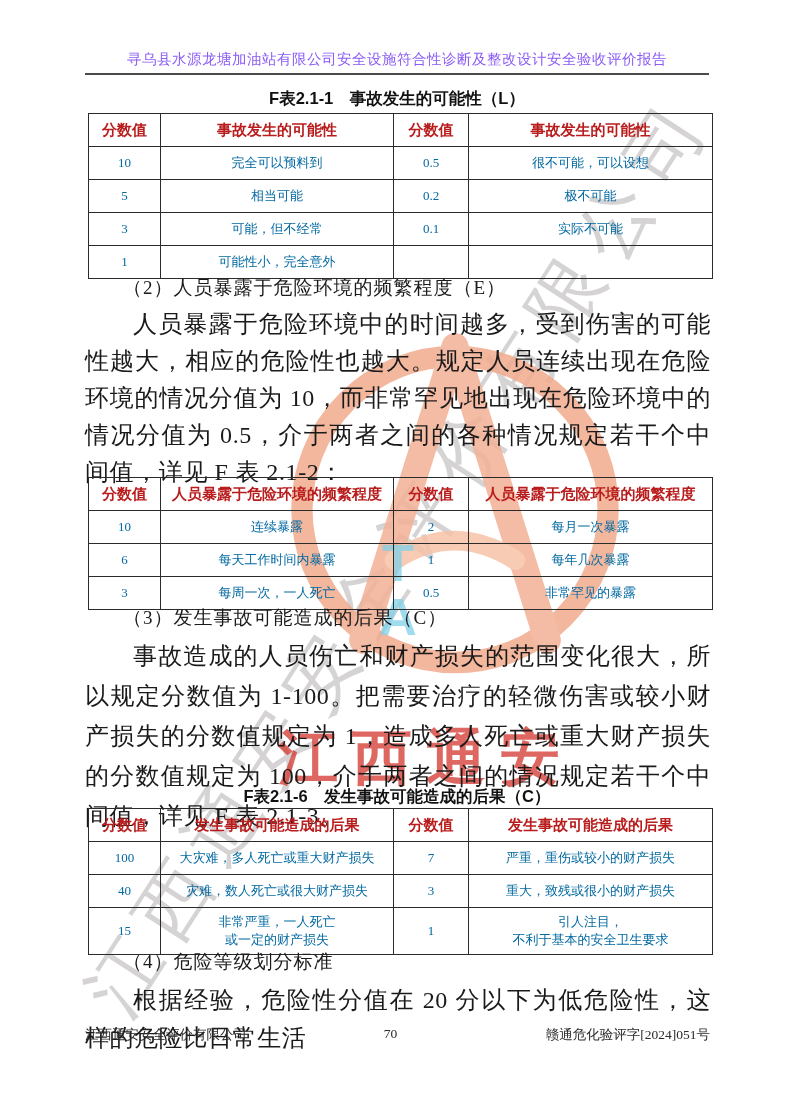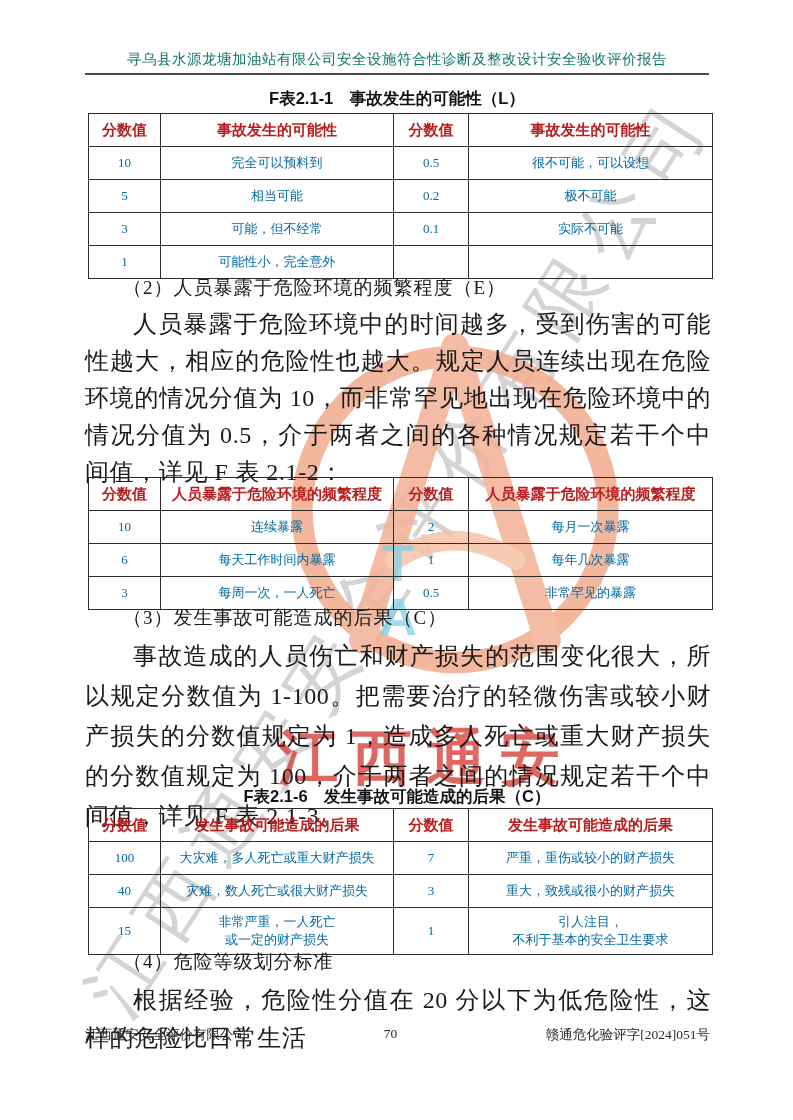--- a/index.html
+++ b/index.html
@@ -28,21 +28,21 @@
   .wm-red {
     position:absolute; left:278px; top:718px; white-space:nowrap;
     font-family:"Liberation Sans","DejaVu Sans",sans-serif;
     font-size:60px; font-weight:700; letter-spacing:14px;
     color:rgba(213,62,53,0.78);
   }
   
   .content { position:absolute; inset:0; z-index:2; }
   .doc-header {
     position:absolute; top:50px; left:85px; width:624px;
-    text-align:center; font-size:14.5px; letter-spacing:0.5px; color:#0f766e;
+    text-align:center; font-size:14.5px; letter-spacing:0.5px; color:#8b5cf6;
   }
   .header-rule {
     position:absolute; top:73px; left:85px; width:624px;
     border-top:2px solid #4a4a4a; height:0;
   }
   .tbl-title {
     position:absolute; left:85px; width:624px; text-align:center;
     font-family:"Liberation Sans","DejaVu Sans",sans-serif;
     font-size:16.5px; font-weight:700; color:#111;
   }

